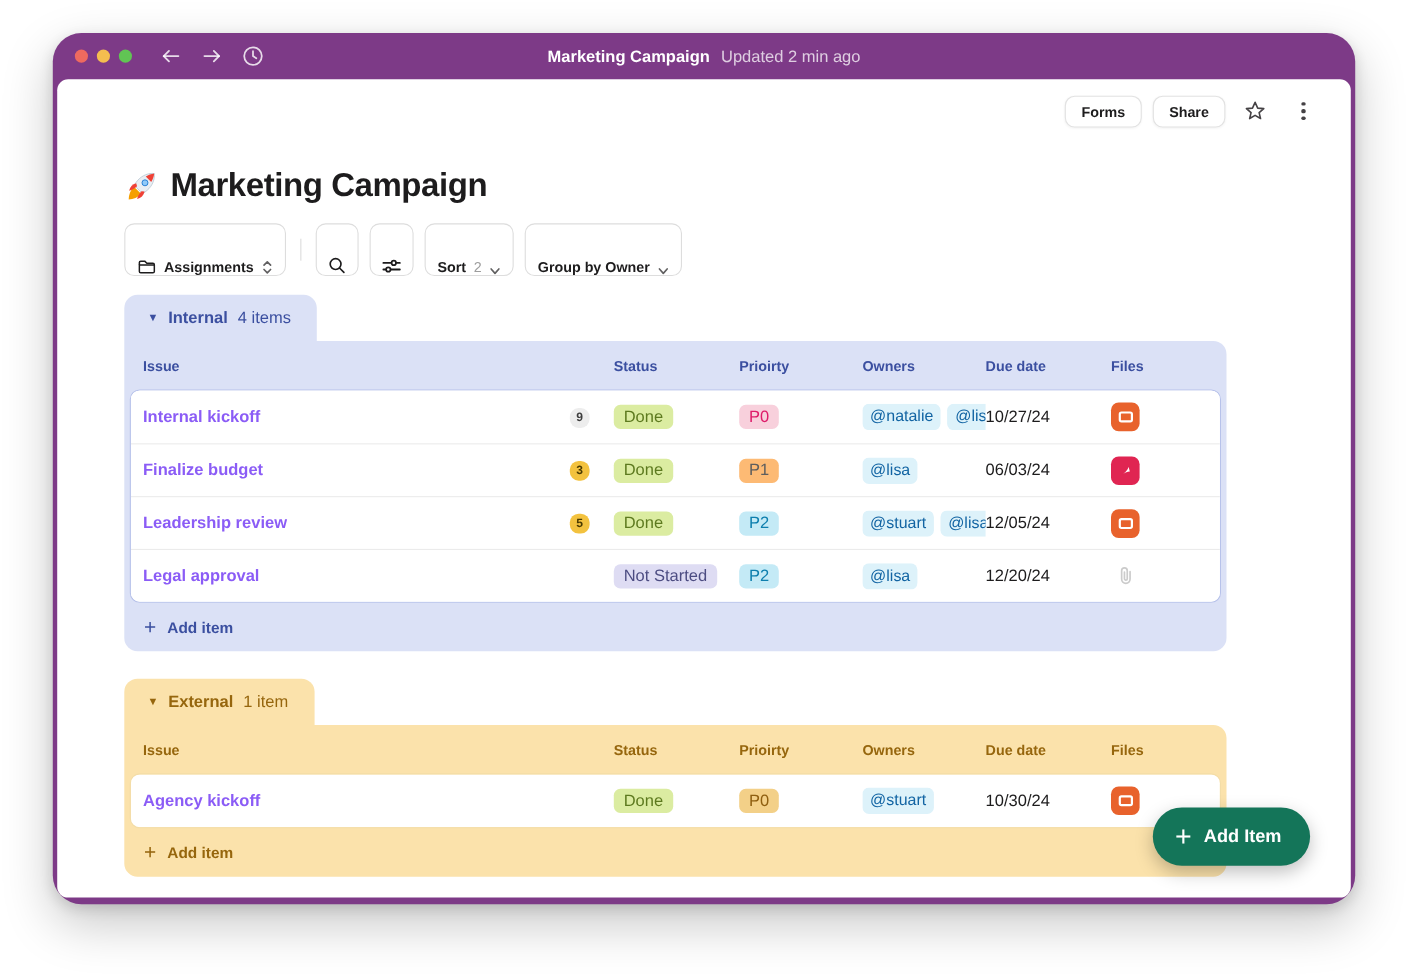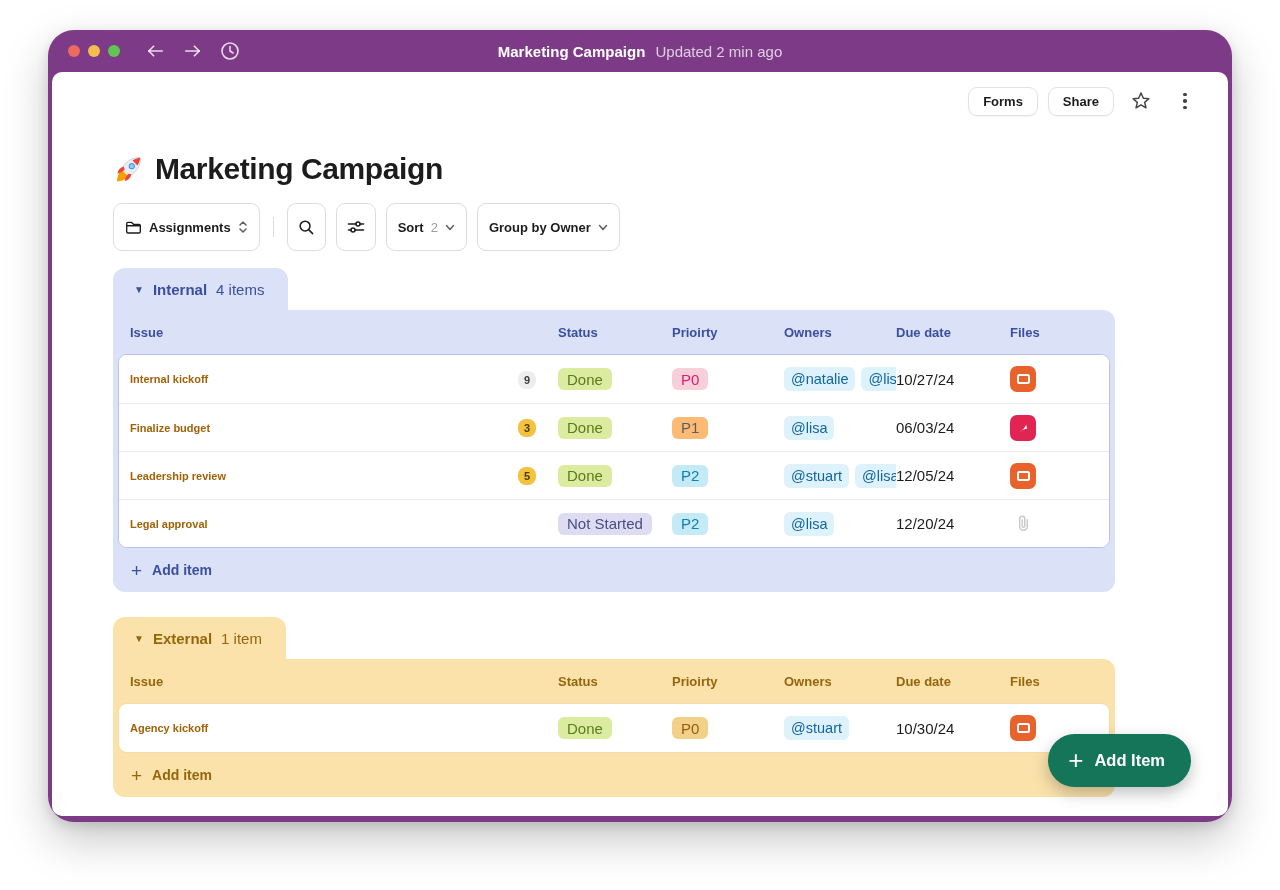--- a/index.html
+++ b/index.html
@@ -31,21 +31,21 @@
   .kebab { display:flex; flex-direction:column; gap:3px; align-items:center; }
   .kebab i { width:3.5px; height:3.5px; border-radius:50%; background:#454245; }
 
   .page-title { display:flex; align-items:center; gap:10px; margin:36px 0 0 61px; }
   .page-title h1 { font-size:30px; font-weight:800; color:#1d1c1d; letter-spacing:-0.4px; }
   .rocket { width:32px; height:32px; }
 
   
   .toolbar { display:flex; align-items:center; gap:10px; margin:17px 0 0 61px; }
   .tbtn { height:48px; background:#fff; border:1px solid #dddddd; border-radius:9px; display:flex;
-    align-items:center; gap:7px; padding:0 11px; font-size:13px; font-weight:700; color:#1d1c1d; cursor:pointer; }
+    align-items:flex-end; gap:7px; padding:0 11px; font-size:13px; font-weight:700; color:#1d1c1d; cursor:pointer; }
   .tbtn .muted { color:#9d9d9d; font-weight:400; }
   .vdiv { width:1px; height:20px; background:#dcdcdc; margin:0 3px; }
   .chev { color:#616061; display:flex; }
 
   
   .group { margin-left:61px; width:1002px; }
   .g-internal { margin-top:17px; }
   .g-external { margin-top:25px; }
   .g-teal { margin-top:19px; }
   .gtab { display:inline-flex; align-items:center; gap:9px; height:42px; padding:0 24px 0 21px;
@@ -61,21 +61,21 @@
 
   .thead { display:grid; grid-template-columns:388px 40px 114px 112px 112px 114px 1fr;
     align-items:center; height:44px; padding-left:17px; font-size:13px; font-weight:700; }
   .card { margin:0 5px; background:#fff; border-radius:9px; overflow:hidden; }
   .blue  .card { border:1px solid #b7c2ea; }
   .amber .card { border:1px solid #f3dda7; }
 
   .row { display:grid; grid-template-columns:388px 40px 114px 112px 112px 114px 1fr;
     align-items:center; height:48px; padding-left:11px; background:#fff; cursor:pointer; }
   .row + .row { border-top:1px solid #ebebeb; }
-  .issue { font-size:11px; font-weight:700; color:#a16207; }
+  .issue { font-size:15px; font-weight:700; color:#8b5cf6; }
   .due { font-size:15px; color:#1d1c1d; }
 
   .cbadge { position:relative; min-width:18px; height:18px; padding:0 4px; border-radius:8px;
     display:inline-flex; align-items:center; justify-content:center; font-size:11px; font-weight:700; }
   .cbadge::after { content:""; position:absolute; left:2px; bottom:-3px; border:4px solid transparent;
     border-top-color:inherit; }
   .cb-gray { background:#ededed; color:#3d3d3d; border-top-color:#ededed; }
   .cb-yellow { background:#f3c23f; color:#4a3a00; border-top-color:#f3c23f; }
 
   .pill { display:inline-flex; align-items:center; height:22px; padding:1px 9px; border-radius:6px; font-size:15px; }

